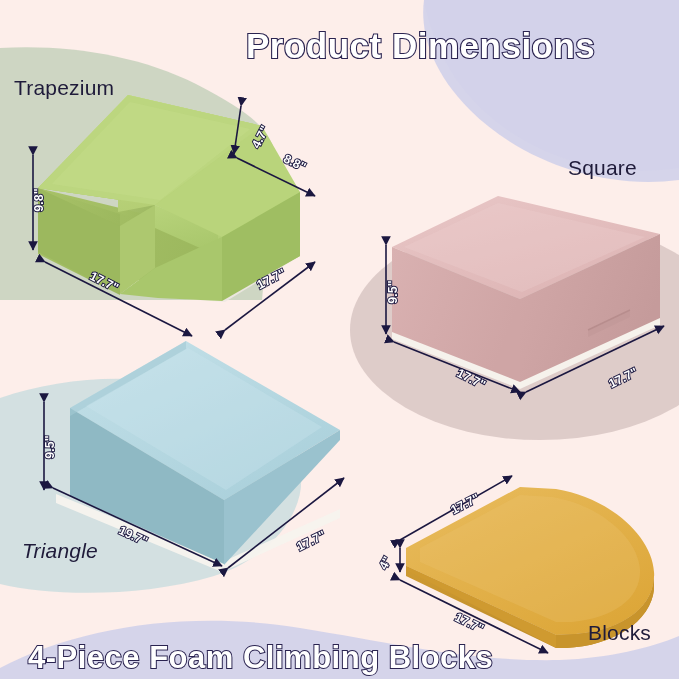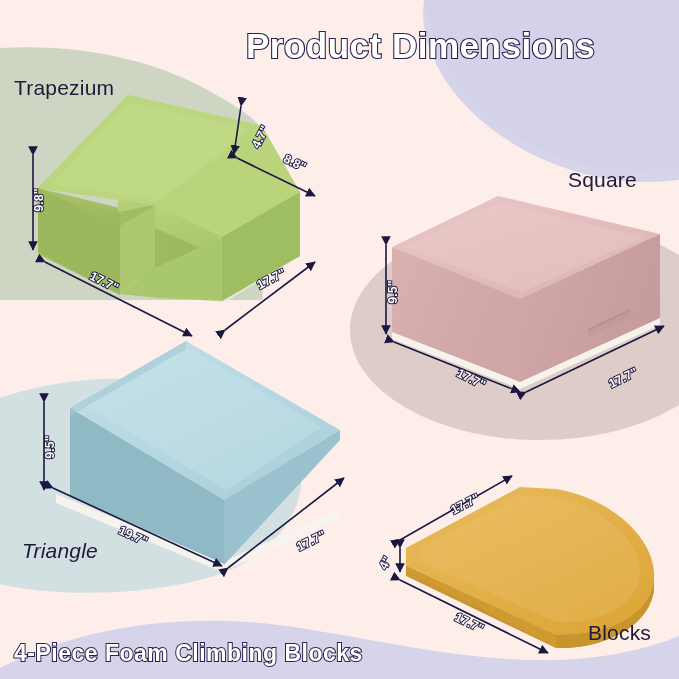--- a/index.html
+++ b/index.html
@@ -29,22 +29,22 @@
     color:#ffffff;
     -webkit-text-stroke:2.2px #2a2350;
     paint-order:stroke fill;
     letter-spacing:0.5px;
   }
   #title-text {
     left:246px; top:26px;
     font-size:35px;
   }
   #caption-text {
-    left:14px; top:640px;
-    font-size:23px;
+    left:28px; top:640px;
+    font-size:31px;
     -webkit-text-stroke:2px #2a2350;
   }
   .dim {
     position:absolute;
     white-space:nowrap;
     font-size:12.5px;
     font-weight:bold;
     color:#ffffff;
     -webkit-text-stroke:1.9px #1b1740;
     paint-order:stroke fill;
@@ -243,21 +243,21 @@
       <line x1="400" y1="548" x2="400" y2="572"></line>
       <line x1="400" y1="580" x2="548" y2="653"></line>
     </g>
   </svg>
 
   <div id="title-text" class="headline">Product Dimensions</div>
 
   <div id="caption-text" class="headline">4-Piece Foam Climbing Blocks</div>
 
   <div class="shape-label" id="lbl-trapezium" style="left: 14px; top: 76px; text-align: right;">Trapezium</div>
-  <div class="shape-label" id="lbl-square" style="left: 568px; top: 168px;">Square</div>
+  <div class="shape-label" id="lbl-square" style="left: 568px; top: 156px;">Square</div>
   <div class="shape-label" id="lbl-triangle" style="left: 22px; top: 539px; font-style: italic;">Triangle</div>
   <div class="shape-label" id="lbl-sector" style="left: 588px; top: 621px;">Blocks</div>
 
   <div id="dim-layer">
       <div class="dim" style="left: 27px; top: 193px; transform: rotate(-90deg);">9.8"</div>
       <div class="dim" style="left: 249px; top: 130px; transform: rotate(-62deg);">4.7"</div>
       <div class="dim" style="left: 283px; top: 156px; transform: rotate(26deg);">8.8"</div>
       <div class="dim" style="left: 89px; top: 275px; transform: rotate(27deg);">17.7"</div>
       <div class="dim" style="left: 256px; top: 272px; transform: rotate(-27deg);">17.7"</div>
       <div class="dim" style="left: 381px; top: 285px; transform: rotate(-90deg);">9.5"</div>

